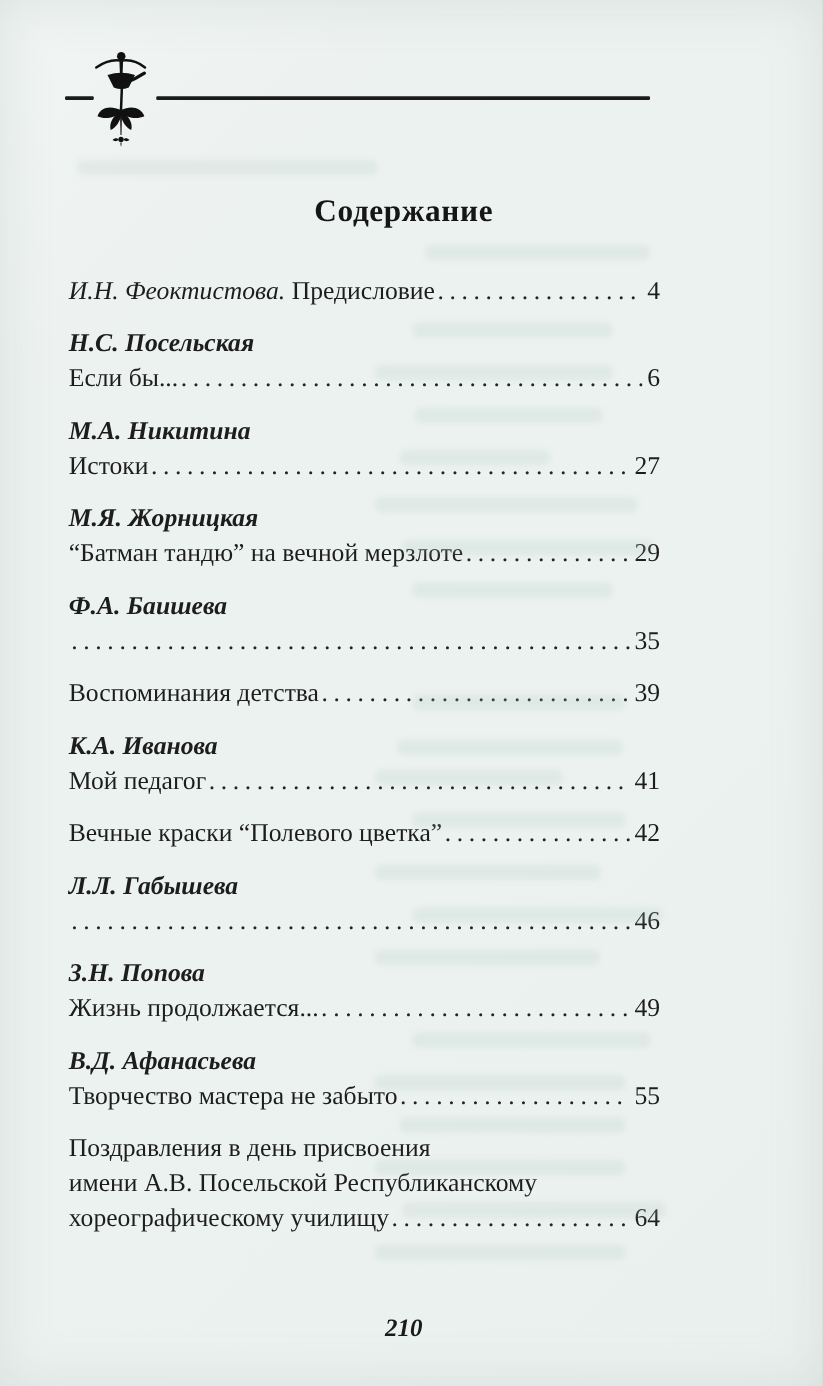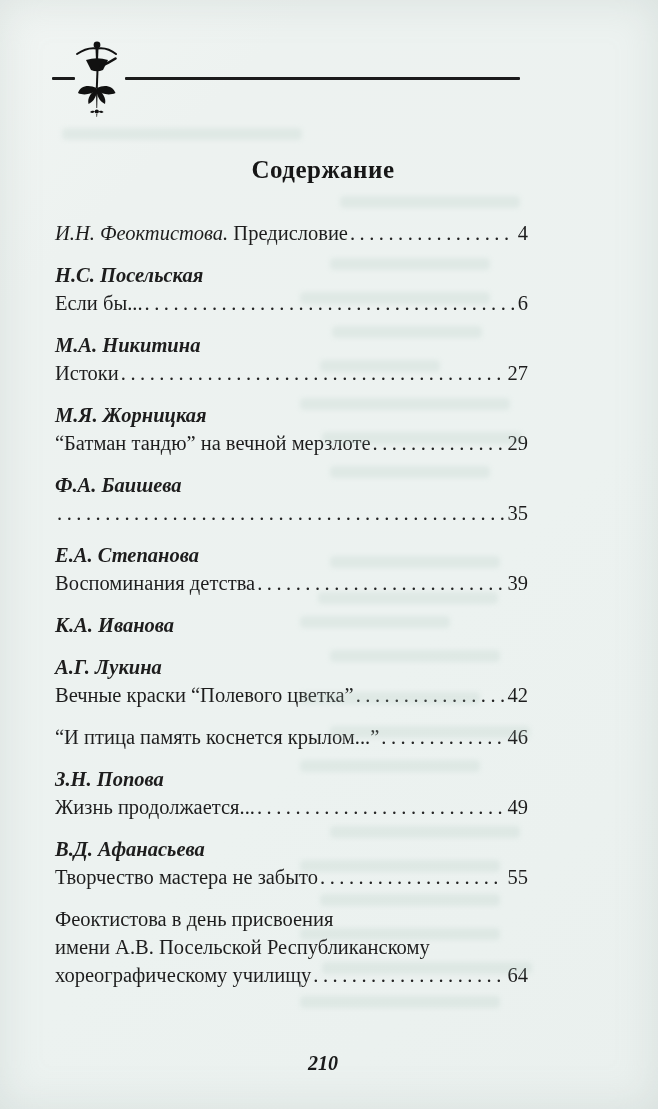--- a/index.html
+++ b/index.html
@@ -167,41 +167,44 @@
         </div>
       </div>
       <div class="entry">
         <div class="author-line">Ф.А. Баишева</div>
         <div class="dot-line">
           <span class="dots"></span>
           <span class="pagenum">35</span>
         </div>
       </div>
       <div class="entry">
-        <div class="author-line">Е.А. Степанова</div>
         <div class="dot-line">
           <span class="entry-text">Воспоминания детства</span>
           <span class="dots"></span>
           <span class="pagenum">39</span>
         </div>
       </div>
       <div class="entry">
         <div class="author-line">К.А. Иванова</div>
-      </div>
-      <div class="entry">
-        <div class="author-line">А.Г. Лукина</div>
+        <div class="dot-line">
+          <span class="entry-text">Мой педагог</span>
+          <span class="dots"></span>
+          <span class="pagenum">41</span>
+        </div>
+      </div>
+      <div class="entry">
         <div class="dot-line">
           <span class="entry-text">Вечные краски “Полевого цветка”</span>
           <span class="dots"></span>
           <span class="pagenum">42</span>
         </div>
       </div>
       <div class="entry">
-        <div class="dot-line">
-          <span class="entry-text">“И птица память коснется крылом...”</span>
+        <div class="author-line">Л.Л. Габышева</div>
+        <div class="dot-line">
           <span class="dots"></span>
           <span class="pagenum">46</span>
         </div>
       </div>
       <div class="entry">
         <div class="author-line">З.Н. Попова</div>
         <div class="dot-line">
           <span class="entry-text">Жизнь продолжается...</span>
           <span class="dots"></span>
           <span class="pagenum">49</span>
@@ -209,21 +212,21 @@
       </div>
       <div class="entry">
         <div class="author-line">В.Д. Афанасьева</div>
         <div class="dot-line">
           <span class="entry-text">Творчество мастера не забыто</span>
           <span class="dots"></span>
           <span class="pagenum">55</span>
         </div>
       </div>
       <div class="entry">
-        <div class="pre-line">Феоктистова в день присвоения</div>
+        <div class="pre-line">Поздравления в день присвоения</div>
         <div class="pre-line">имени А.В. Посельской Республиканскому</div>
         <div class="dot-line">
           <span class="entry-text">хореографическому училищу</span>
           <span class="dots"></span>
           <span class="pagenum">64</span>
         </div>
       </div>
     </div>
 
   <div class="folio">210</div>

